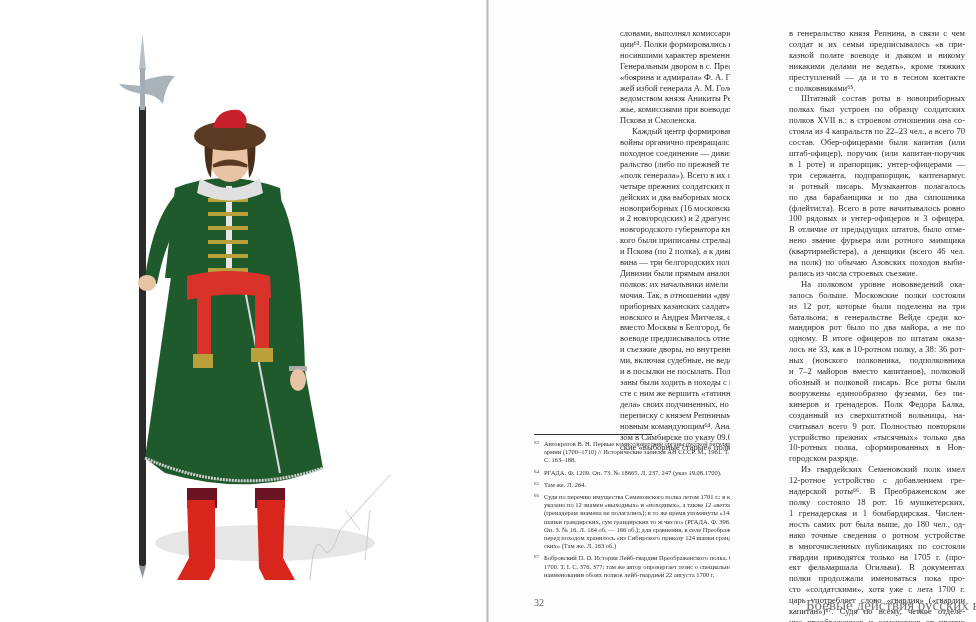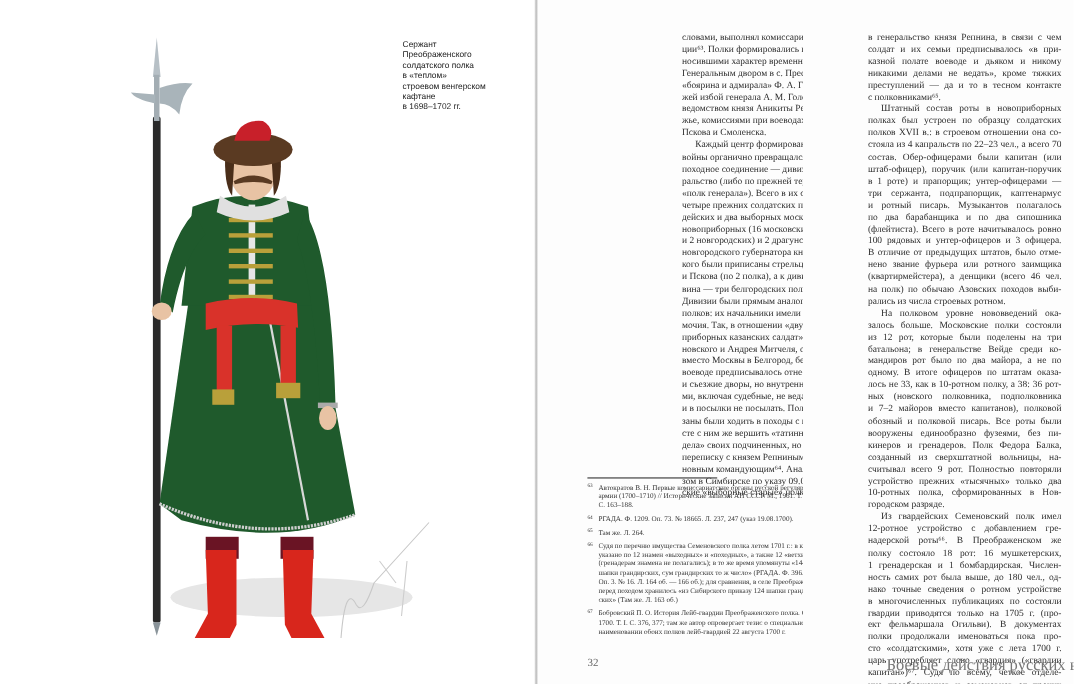--- a/index.html
+++ b/index.html
@@ -100,29 +100,20 @@
       <path d="M100 108 Q98 140 106 150 L108 118 Z" fill="#4a2e1a"></path>
       <path d="M150 108 Q152 140 144 150 L142 118 Z" fill="#4a2e1a"></path>
 
       <ellipse cx="125" cy="108" rx="36" ry="15" fill="#5a3a22"></ellipse>
       <path d="M108 100 Q112 80 134 82 Q145 88 140 100 Z" fill="#c8202a"></path>
     </svg>
     <svg style="position:absolute;left:300px;top:470px;width:100px;height:120px;" viewBox="0 0 100 120">
       <path d="M10 110 Q14 60 24 80 Q30 90 40 60 L90 5" stroke="#c8c8c8" stroke-width="1" fill="none"></path>
       <path d="M45 40 L60 60 M70 40 L65 90" stroke="#cdcdcd" stroke-width="1" fill="none"></path>
     </svg>
-    <div class="caption">
-      <div>Сержант</div>
-      <div>Преображенского</div>
-      <div>солдатского полка</div>
-      <div>в «теплом»</div>
-      <div>строевом венгерском</div>
-      <div>кафтане</div>
-      <div>в 1698–1702 гг.</div>
-    </div>
   </div>
 
   <div class="gutter"></div>
 
   <div class="page-right"></div>
 
   <div class="col col-a" id="colA">
       <span class="line">словами, выполнял комиссариатские функ-</span>
       <span class="line">ции⁶³. Полки формировались комиссиями,</span>
       <span class="line">носившими характер временных приказов:</span>
@@ -179,21 +170,21 @@
       <span class="line">в 1 роте) и прапорщик; унтер-офицерами —</span>
       <span class="line">три сержанта, подпрапорщик, каптенармус</span>
       <span class="line">и ротный писарь. Музыкантов полагалось</span>
       <span class="line">по два барабанщика и по два сипошника</span>
       <span class="line">(флейтиста). Всего в роте начитывалось ровно</span>
       <span class="line">100 рядовых и унтер-офицеров и 3 офицера.</span>
       <span class="line">В отличие от предыдущих штатов, было отме-</span>
       <span class="line">нено звание фурьера или ротного заимщика</span>
       <span class="line">(квартирмейстера), а денщики (всего 46 чел.</span>
       <span class="line">на полк) по обычаю Азовских походов выби-</span>
-      <span class="line last">рались из числа строевых ротном.</span>
+      <span class="line last">рались из числа строевых съезжие.</span>
       <span class="line ind">На полковом уровне нововведений ока-</span>
       <span class="line">залось больше. Московские полки состояли</span>
       <span class="line">из 12 рот, которые были поделены на три</span>
       <span class="line">батальона; в генеральстве Вейде среди ко-</span>
       <span class="line">мандиров рот было по два майора, а не по</span>
       <span class="line">одному. В итоге офицеров по штатам оказа-</span>
       <span class="line">лось не 33, как в 10-ротном полку, а 38: 36 рот-</span>
       <span class="line">ных (новского полковника, подполковника</span>
       <span class="line">и 7–2 майоров вместо капитанов), полковой</span>
       <span class="line">обозный и полковой писарь. Все роты были</span>

